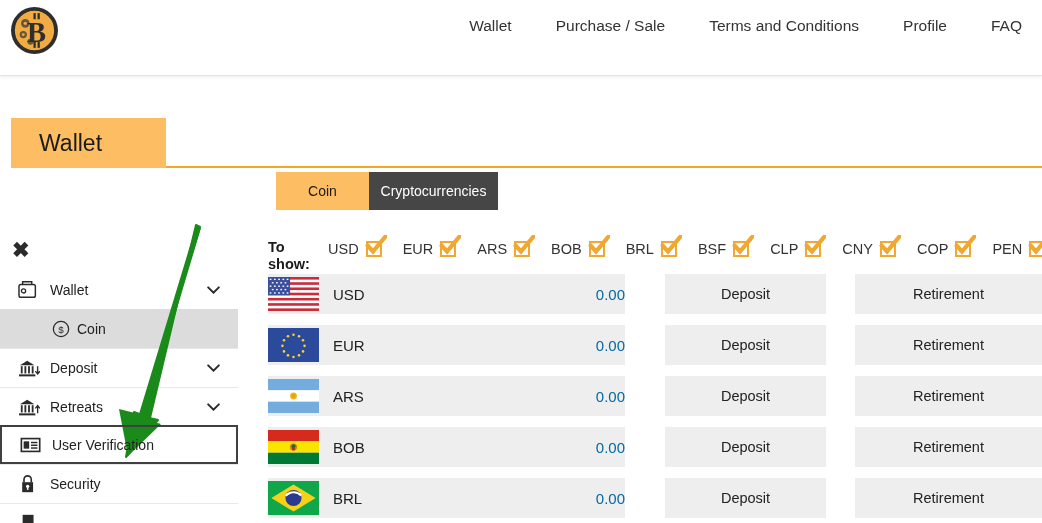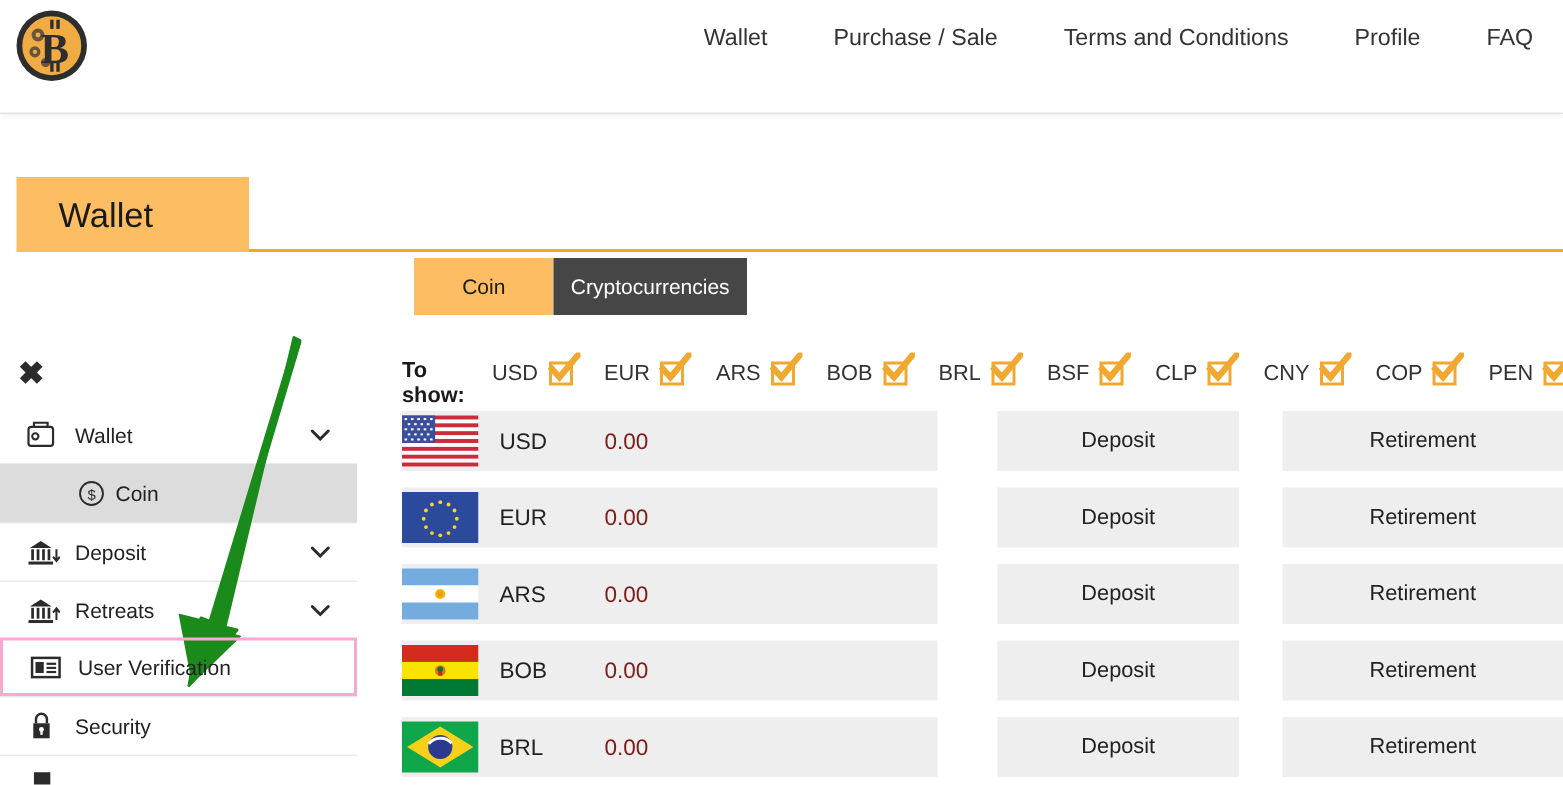--- a/index.html
+++ b/index.html
@@ -71,21 +71,21 @@
   .side-item .chev {
     position: absolute; right: 18px; top: 50%; transform: translateY(-50%);
     width: 13px; height: 8px;
   }
   .side-sub {
     height: 39px; display: flex; align-items: center; padding-left: 52px;
     background: #dcdcdc; cursor: pointer;
   }
   .side-sub .ico { width: 18px; height: 18px; margin-right: 7px; flex: none; }
   .side-sub .lbl { font-size: 14px; color: #222222; }
-  .side-item.flagged { border: 2px solid #f9a8d4; z-index: 4; margin-top: -1px; }
+  .side-item.flagged { border: 2px solid #404040; z-index: 4; margin-top: -1px; }
 
   
   .filter-row {
     position: absolute; left: 268px; top: 236px;
     display: flex; align-items: flex-start;
   }
   .filter-label {
     font-size: 14.5px; font-weight: bold; color: #1a1a1a;
     width: 46px; line-height: 17px; margin-right: 14px; padding-top: 3px;
   }
@@ -102,21 +102,21 @@
 
   
   .rows { position: absolute; left: 268px; top: 274px; width: 774px; }
   .brow { position: relative; height: 51px; margin-bottom: 0; }
   .bal-cell {
     position: absolute; left: 0; top: 0; width: 357px; height: 40px;
     background: #eeeeee; display: flex; align-items: center;
   }
   .flag { width: 51px; height: 40px; flex: none; display: block; }
   .cur-code { font-size: 15px; color: #222222; margin-left: 14px; width: 70px; }
-  .cur-amt { font-size: 15px; color: #7f1d1d; text-align: left; flex: 1; }
+  .cur-amt { font-size: 15px; color: #0369a1; text-align: right; flex: 1; }
   .act-btn {
     position: absolute; top: 0; height: 40px; background: #eeeeee;
     display: flex; align-items: center; justify-content: center;
     font-size: 14.5px; color: #222222; cursor: pointer;
   }
   .btn-dep { left: 397px; width: 161px; }
   .btn-ret { left: 587px; width: 187px; }
 
   
   .arrow { position: absolute; left: 0; top: 0; width: 1042px; height: 523px; pointer-events: none; }

